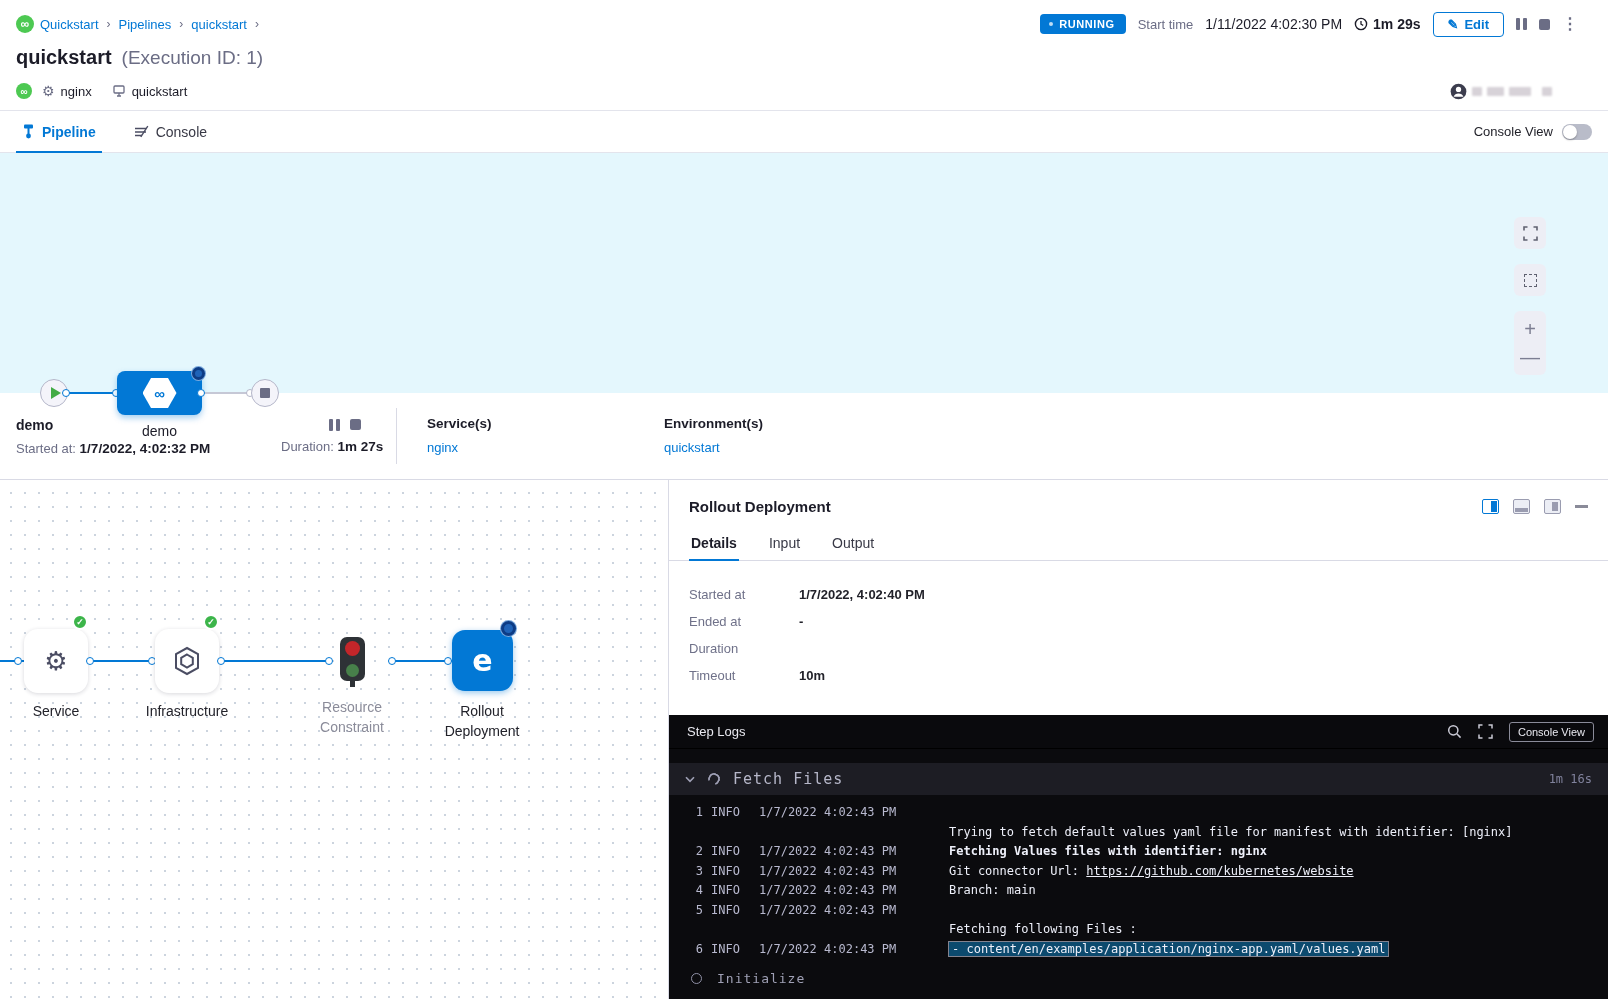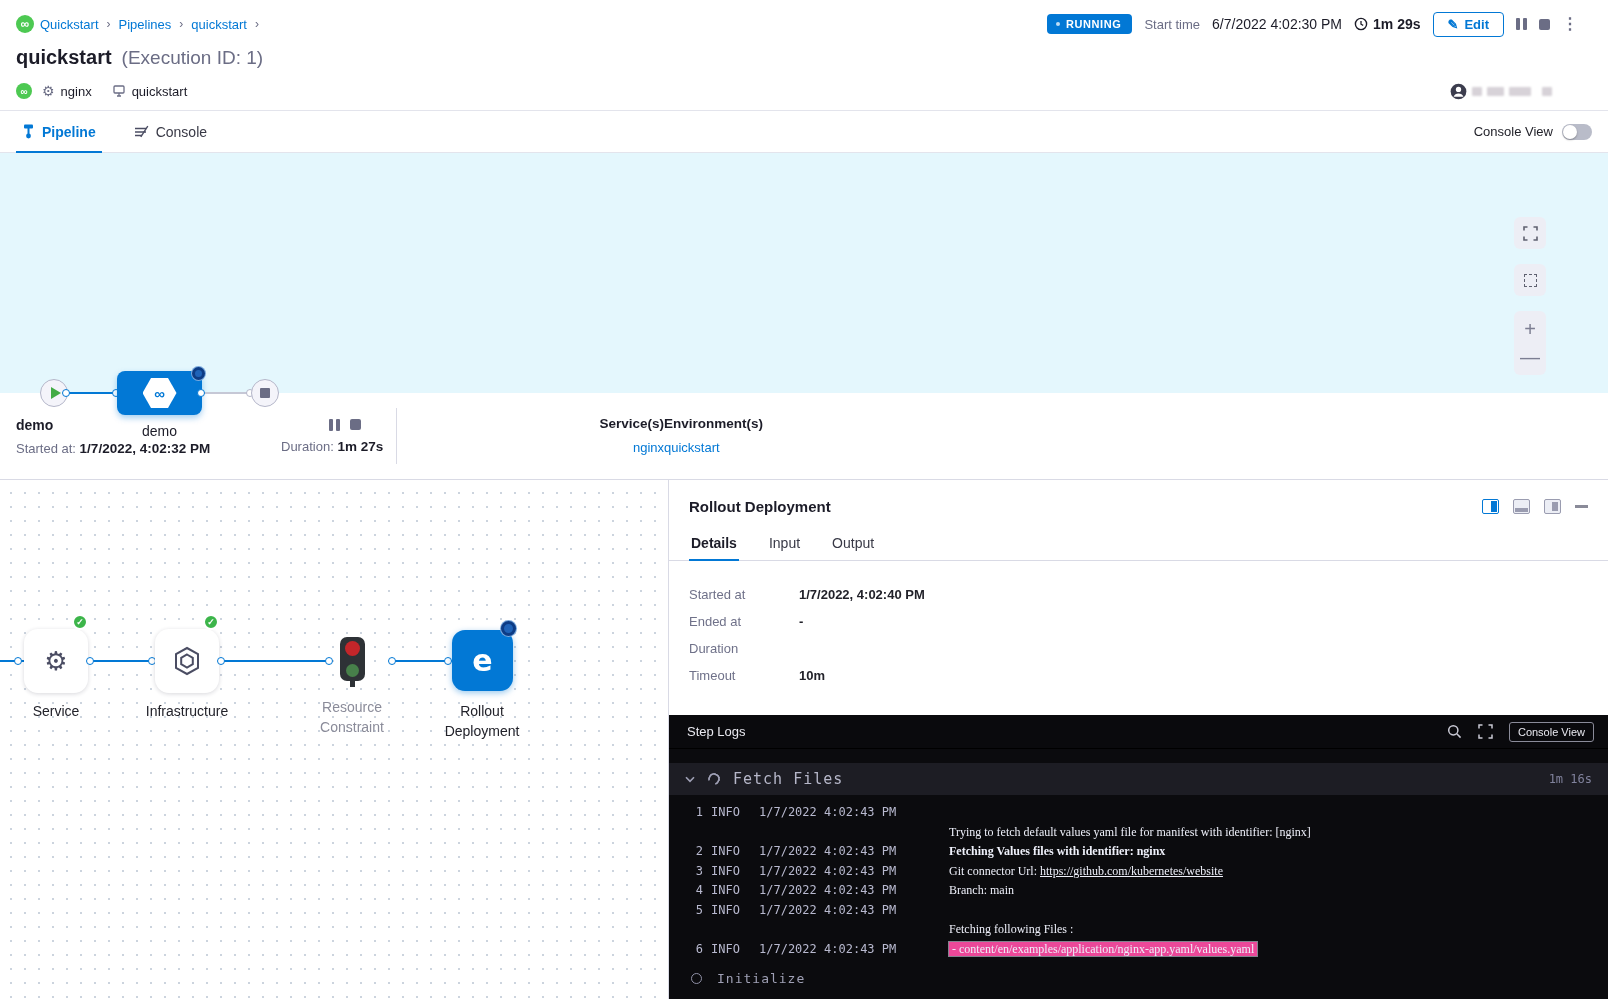--- a/index.html
+++ b/index.html
@@ -72,21 +72,21 @@
   .sel-sq { width:13px; height:13px; border:1.5px dashed #5f6170; }
 
   
   .stagebar { height:87px; border-bottom:1px solid #d9dae5; display:flex; align-items:center; padding:0 16px; background:#fff;}
   .sb-col1 { width:265px; }
   .sb-name { font-size:14px; font-weight:bold; margin-bottom:8px; }
   .sb-line { font-size:13px; } .sb-line b { font-size:13.5px; }
   .sb-col2 { width:115px; }
   .sb-icons { display:flex; gap:10px; align-items:center; margin-bottom:8px; padding-left:48px;}
   .sb-divider { width:1px; height:56px; background:#d9dae5; margin:0 12px 0 0; }
-  .sb-col3 { width:255px; padding-left:18px;text-align:right; }
+  .sb-col3 { width:255px; padding-left:18px; }
   .sb-col4 { padding-left:0; }
   .sb-h { font-size:13.5px; font-weight:bold; margin-bottom:7px; }
   .sb-link { color:#0278d5; font-size:13px; text-decoration:none; cursor:pointer;}
 
   
   .split { display:flex; height:519px; }
   .canvas { width:668px; position:relative; flex:0 0 auto;
     background-image:radial-gradient(#ccd4de 1px, transparent 1.3px); background-size:14px 14px; background-position:4px 6px;}
   .xlink { position:absolute; height:2px; background:#0278d5; top:180px; }
   .xport { position:absolute; width:8px; height:8px; border-radius:50%; background:#fff; border:1.5px solid #0278d5; top:177px;}
@@ -135,24 +135,24 @@
     font-size:11px; padding:3px 8px; font-family:"Liberation Sans",sans-serif; cursor:pointer;}
   .log-section { margin-top:14px; height:32px; background:#1d1d24; display:flex; align-items:center;
     gap:13px; padding:0 16px; flex:0 0 auto; cursor:pointer;}
   .ls-name { color:#b6b7c9; font-size:15px; letter-spacing:1px; }
   .ls-dur { margin-left:auto; color:#80829c; font-size:12px; }
   .loader-arc { width:12px; height:12px; border:2px solid #9fa0b5; border-radius:50%; border-bottom-color:transparent; transform:rotate(30deg);}
   .log-body { padding:8px 16px 0 20px; overflow:hidden; }
   .log-row { display:grid; grid-template-columns:14px 40px 182px 1fr; column-gap:8px;
     font-size:12px; line-height:19.5px; white-space:pre; }
   .l-meta { color:#b8b9cf; } .l-num { text-align:right; }
-  .l-msg { color:#eef0fa;font-family:Liberation Serif, serif; }
+  .l-msg { color:#eef0fa; }
   .l-msg.bold { font-weight:bold; }
   .l-msg a { color:#eef0fa; }
-  .l-msg .hl { background:#ec4899; box-shadow:0 0 0 1px #83838f; padding:0 3px; }
+  .l-msg .hl { background:#0c4a6e; box-shadow:0 0 0 1px #83838f; padding:0 3px; }
   .init-row { display:flex; align-items:center; gap:15px; padding:12px 16px 0 22px; }
   .init-circle { width:11px; height:11px; border:1.5px solid #8f90a6; border-radius:50%; }
   .init-name { color:#9fa0b5; font-size:13px; letter-spacing:1px; }
 
   svg { display:block; }
 </style>
 </head>
 <body>
 
 <div class="hdr">
@@ -164,21 +164,21 @@
     <span class="crumb-sep">›</span>
     <a class="crumb">quickstart</a>
     <span class="crumb-sep">›</span>
 
     <div class="hdr-right">
       <span class="badge-running">
         <i class="badge-dot"></i>
         <span>RUNNING</span>
       </span>
       <span class="muted" style="font-size:13px">Start time</span>
-      <span class="hdr-time">6/7/2022 4:02:30 PM</span>
+      <span class="hdr-time">1/11/2022 4:02:30 PM</span>
       <span class="hdr-elapsed">
         <svg width="14" height="14" viewBox="0 0 14 14">
           <circle cx="7" cy="7" r="5.6" fill="none" stroke="#1c1c28" stroke-width="1.4"></circle>
           <path d="M7 4v3.2l2.2 1.2" fill="none" stroke="#1c1c28" stroke-width="1.3"></path>
         </svg>
         <span>1m 29s</span>
       </span>
       <button class="btn-edit">
         <span>✎</span>
         <span>Edit</span>

